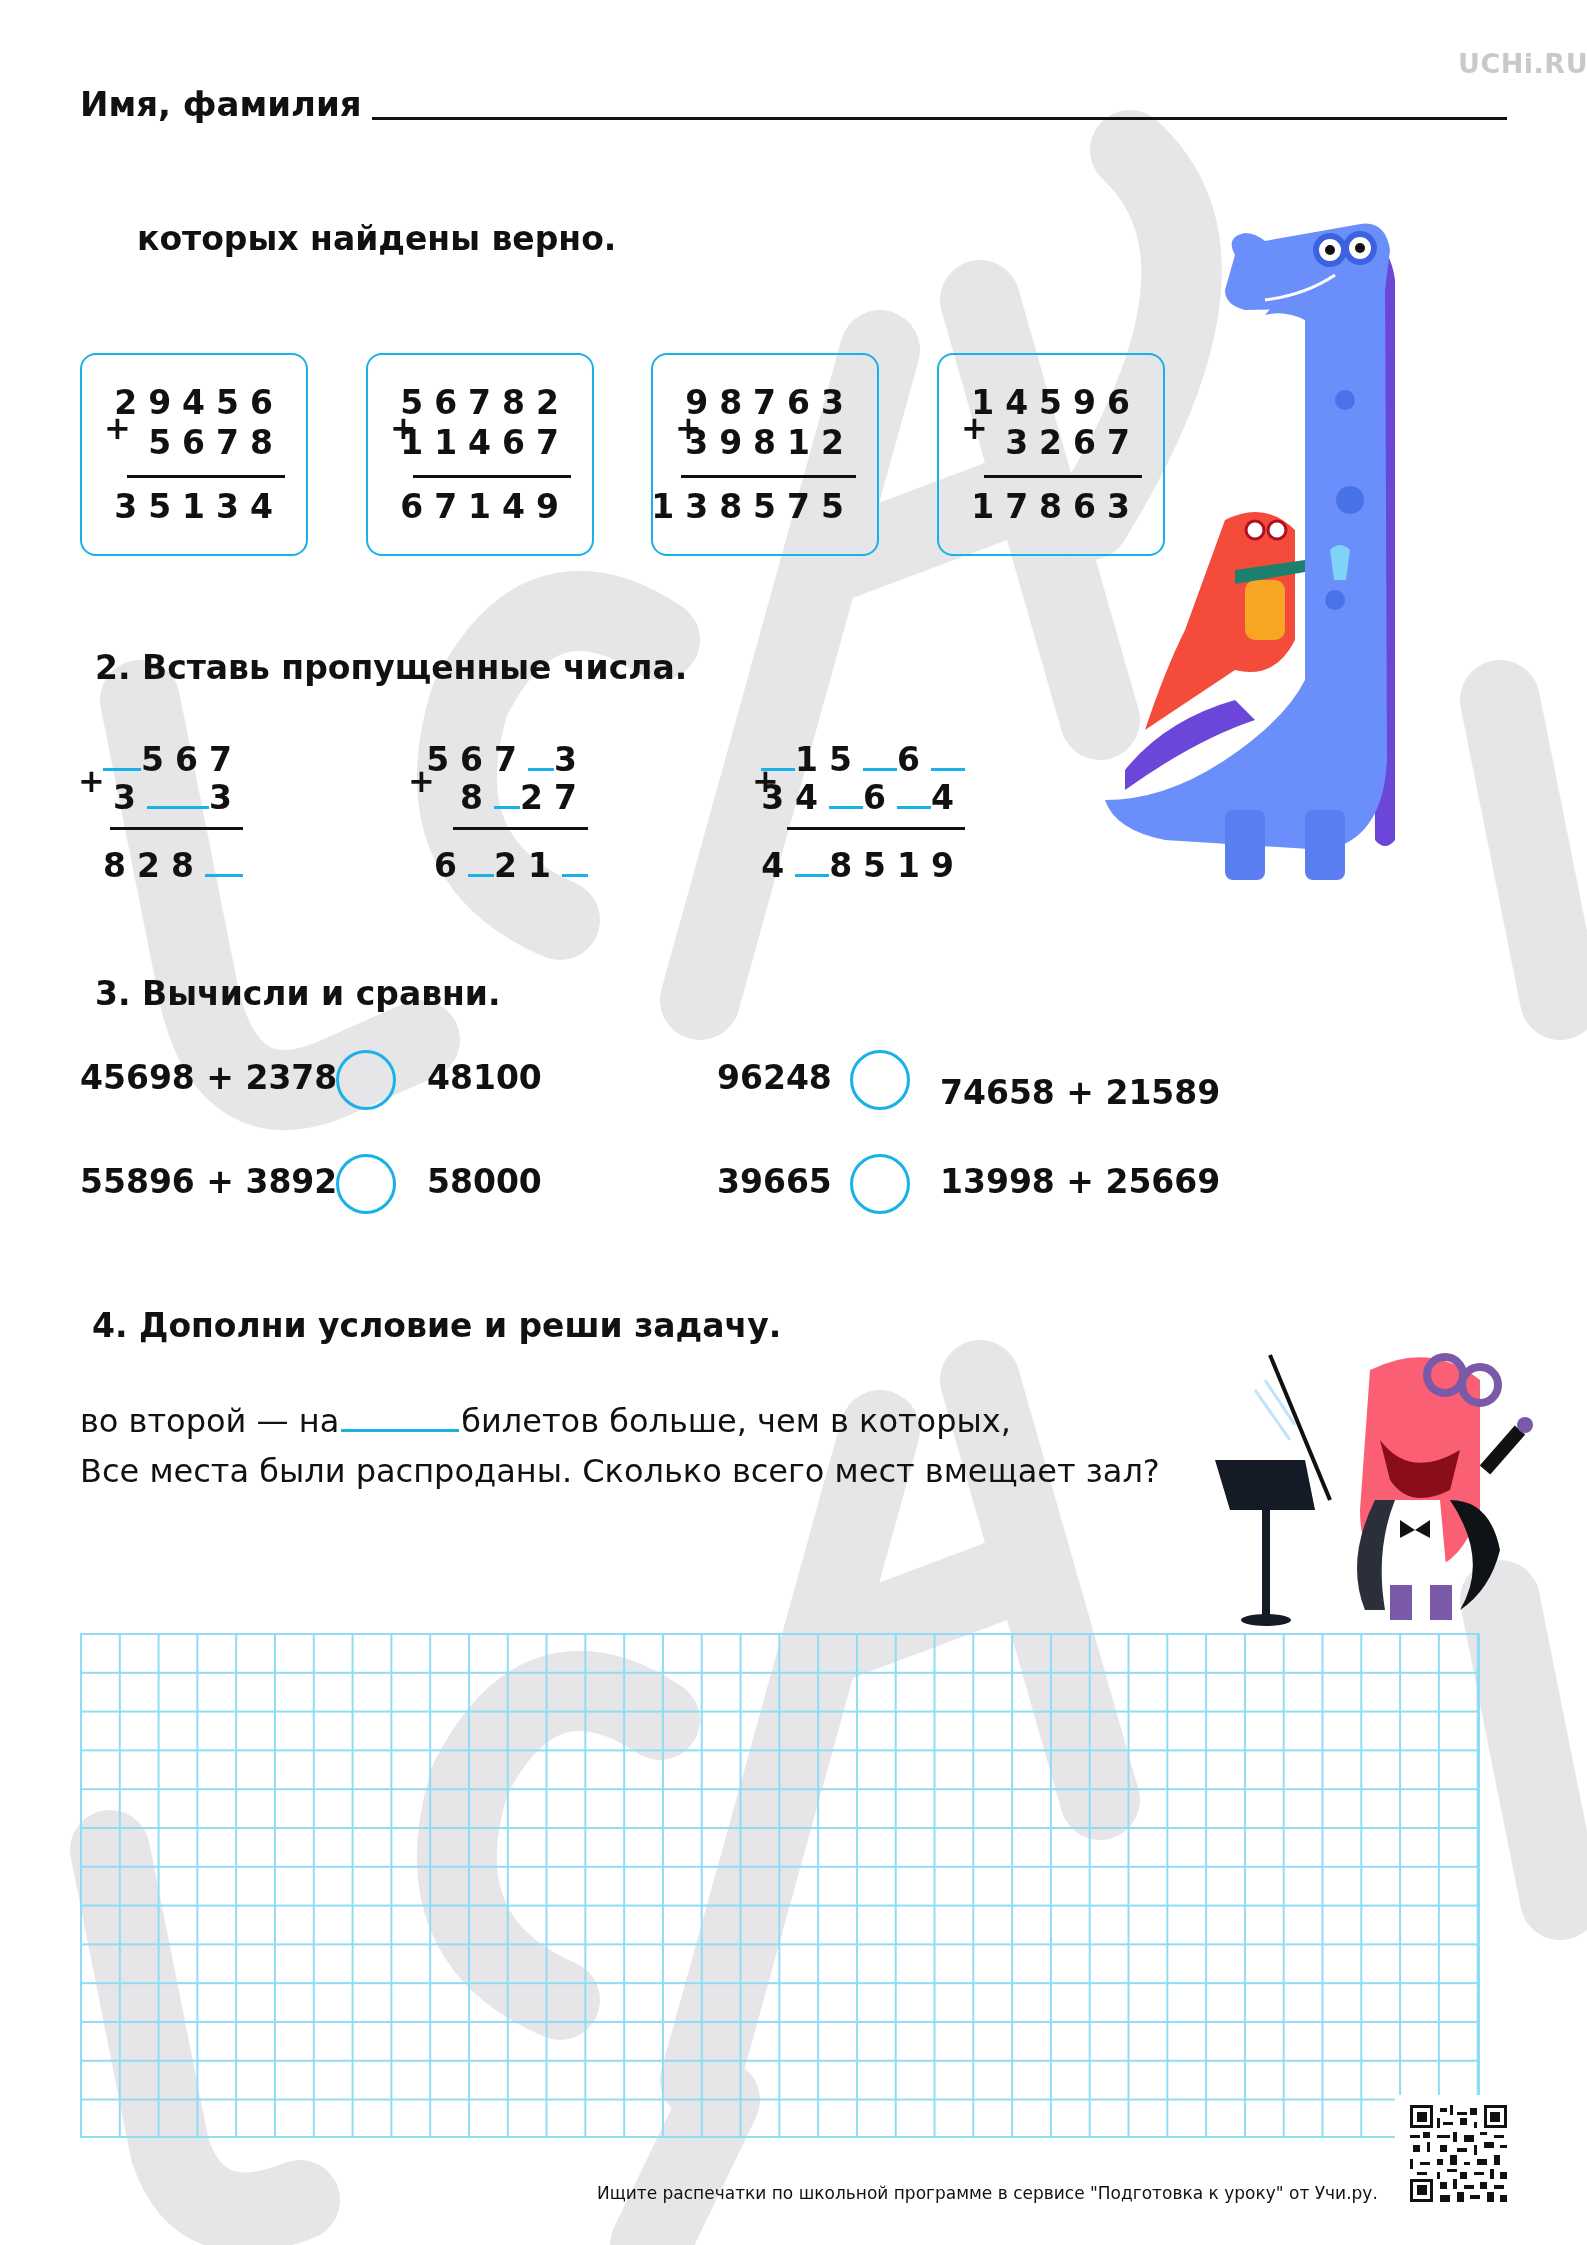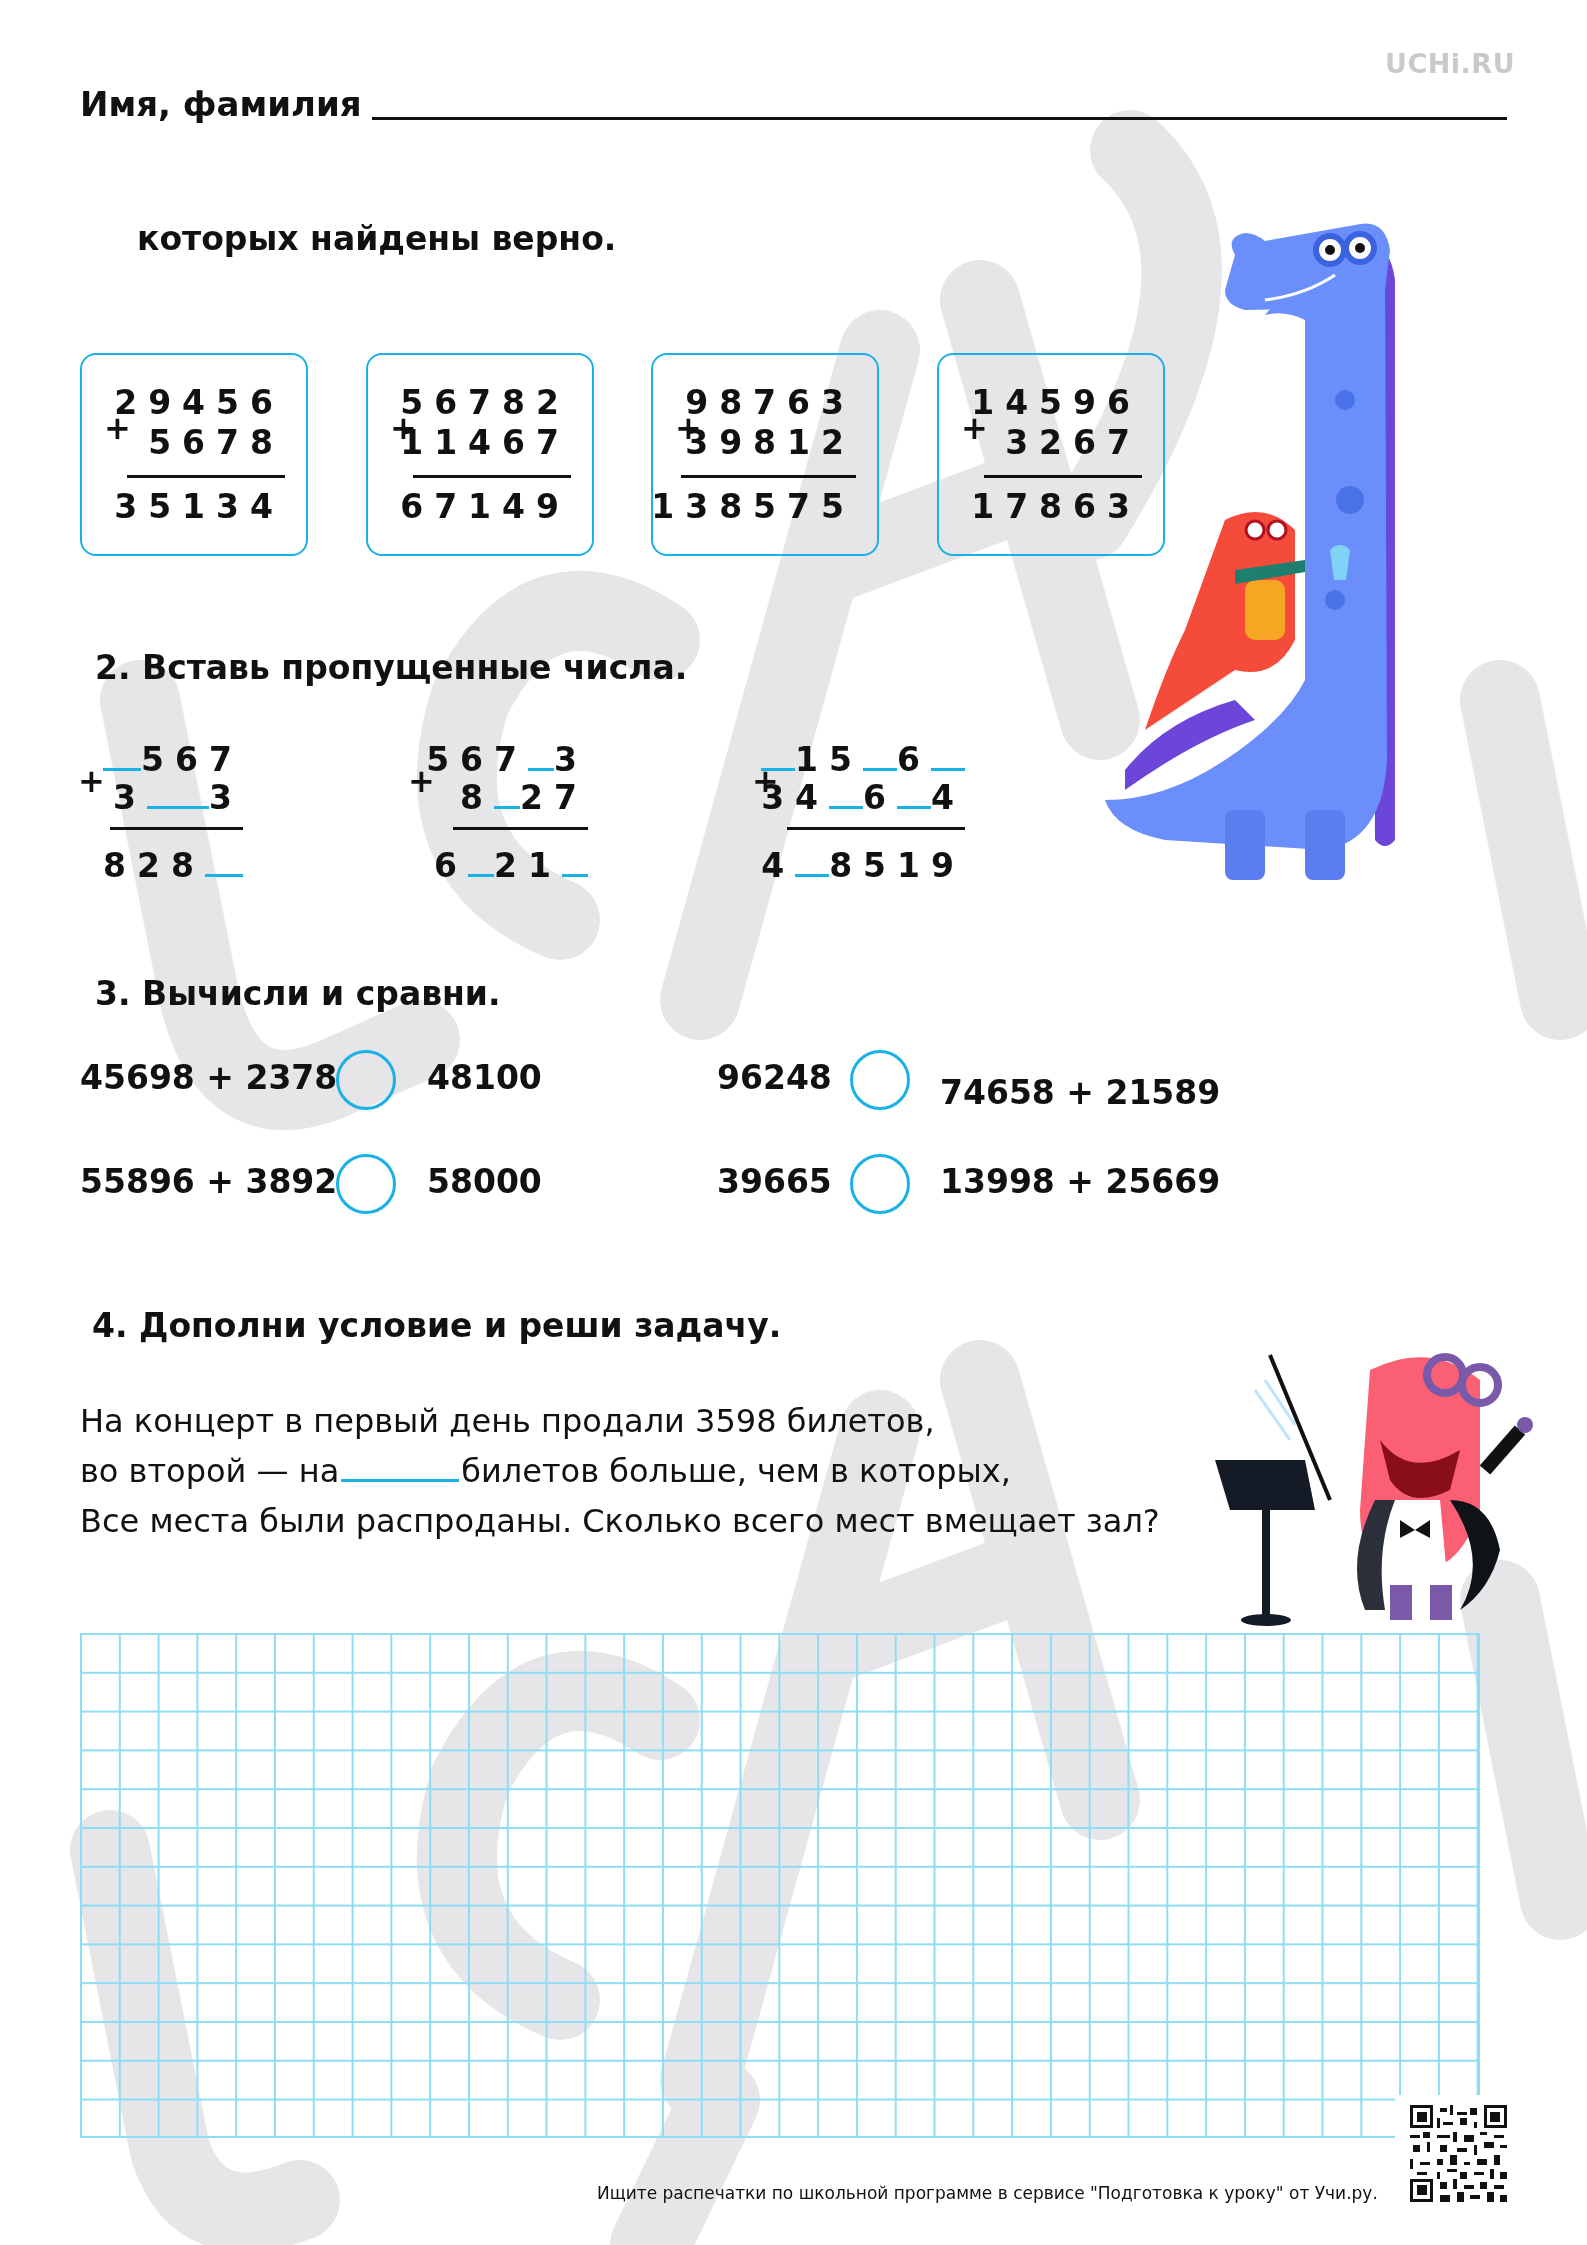--- a/index.html
+++ b/index.html
@@ -1,20 +1,20 @@
 <!DOCTYPE html>
 <html><head>
 <meta charset="utf-8">
 <style>
   html,body{margin:0;padding:0;background:#fff;}
   body{width:1587px;height:2245px;position:relative;overflow:hidden;font-family:"DejaVu Sans","Liberation Sans",sans-serif;color:#111;}
   .abs{position:absolute;}
   .watermark{position:absolute;left:0;top:0;width:1587px;height:2245px;pointer-events:none;z-index:0;}
   .layer{position:relative;z-index:1;}
-  .logo{position:absolute;left:1385px;top:48px;font-family:"DejaVu Sans",sans-serif;font-weight:bold;font-size:27px;color:#c9c9c9;letter-spacing:0.5px;}
+  .logo{position:absolute;left:1458px;top:48px;font-family:"DejaVu Sans",sans-serif;font-weight:bold;font-size:27px;color:#c9c9c9;letter-spacing:0.5px;}
   .name-label{position:absolute;left:80px;top:84px;font-size:34px;font-weight:bold;}
   .name-line{position:absolute;left:372px;top:117px;width:1135px;height:3px;background:#111;}
   .task-title{position:absolute;font-size:33px;font-weight:bold;line-height:51px;}
   .box{position:absolute;top:353px;width:228px;height:203px;border:2.5px solid #1ab0e8;border-radius:16px;box-sizing:border-box;background:rgba(255,255,255,0.0);}
   .col{position:absolute;font-weight:bold;font-size:33px;letter-spacing:11px;line-height:40px;text-align:right;}
   .plus{position:absolute;font-weight:bold;font-size:32px;}
   .rule{position:absolute;height:3px;background:#111;}
   .blank{display:inline-block;border-bottom:3px solid #1ab0e8;height:28px;vertical-align:baseline;}
   .cmp{position:absolute;font-weight:bold;font-size:33px;}
   .circle{position:absolute;width:60px;height:60px;border:3px solid #1ab0e8;border-radius:50%;box-sizing:border-box;}
@@ -142,21 +142,20 @@
   <div class="circle" style="left:336px;top:1154px;"></div>
   <div class="cmp" style="left:427px;top:1162px;">58000</div>
 
   <div class="cmp" style="left:717px;top:1162px;">39665</div>
   <div class="circle" style="left:850px;top:1154px;"></div>
   <div class="cmp" style="left:940px;top:1162px;">13998 + 25669</div>
 
   <div class="task-title" style="left:92px;top:1300px;">4. Дополни условие и реши задачу.</div>
 
   <div class="story">
-    <div>На концерт в первый день продали 3598 билетов,</div>
     <div><span>во второй — на</span><span class="b"></span><span>билетов больше, чем в которых,</span></div>
     <div>Все места были распроданы. Сколько всего мест вмещает зал?</div>
   </div>
 
   <svg class="abs" style="left:1105px;top:200px;" width="350" height="690" viewBox="0 0 350 690">
     <path d="M268 40 q18 10 22 40 l0 560 q-10 12 -20 0" fill="#6c45d9"></path>
     <path d="M190 80 L280 60 L282 560 Q278 640 220 650 L60 640 Q10 630 0 600 Q60 600 120 560 Q180 520 200 480 L200 120 Q180 110 160 115 Z" fill="#6a8ffb"></path>
     <path d="M130 55 q-10 -18 10 -22 q10 0 20 8 L250 25 q30 -8 35 25 l-5 40 q-40 20 -140 20 q-20 -5 -20 -20 Z" fill="#6a8ffb"></path>
     <circle cx="225" cy="50" r="14" fill="#fff" stroke="#3b63e0" stroke-width="6"></circle>
     <circle cx="255" cy="48" r="14" fill="#fff" stroke="#3b63e0" stroke-width="6"></circle>

